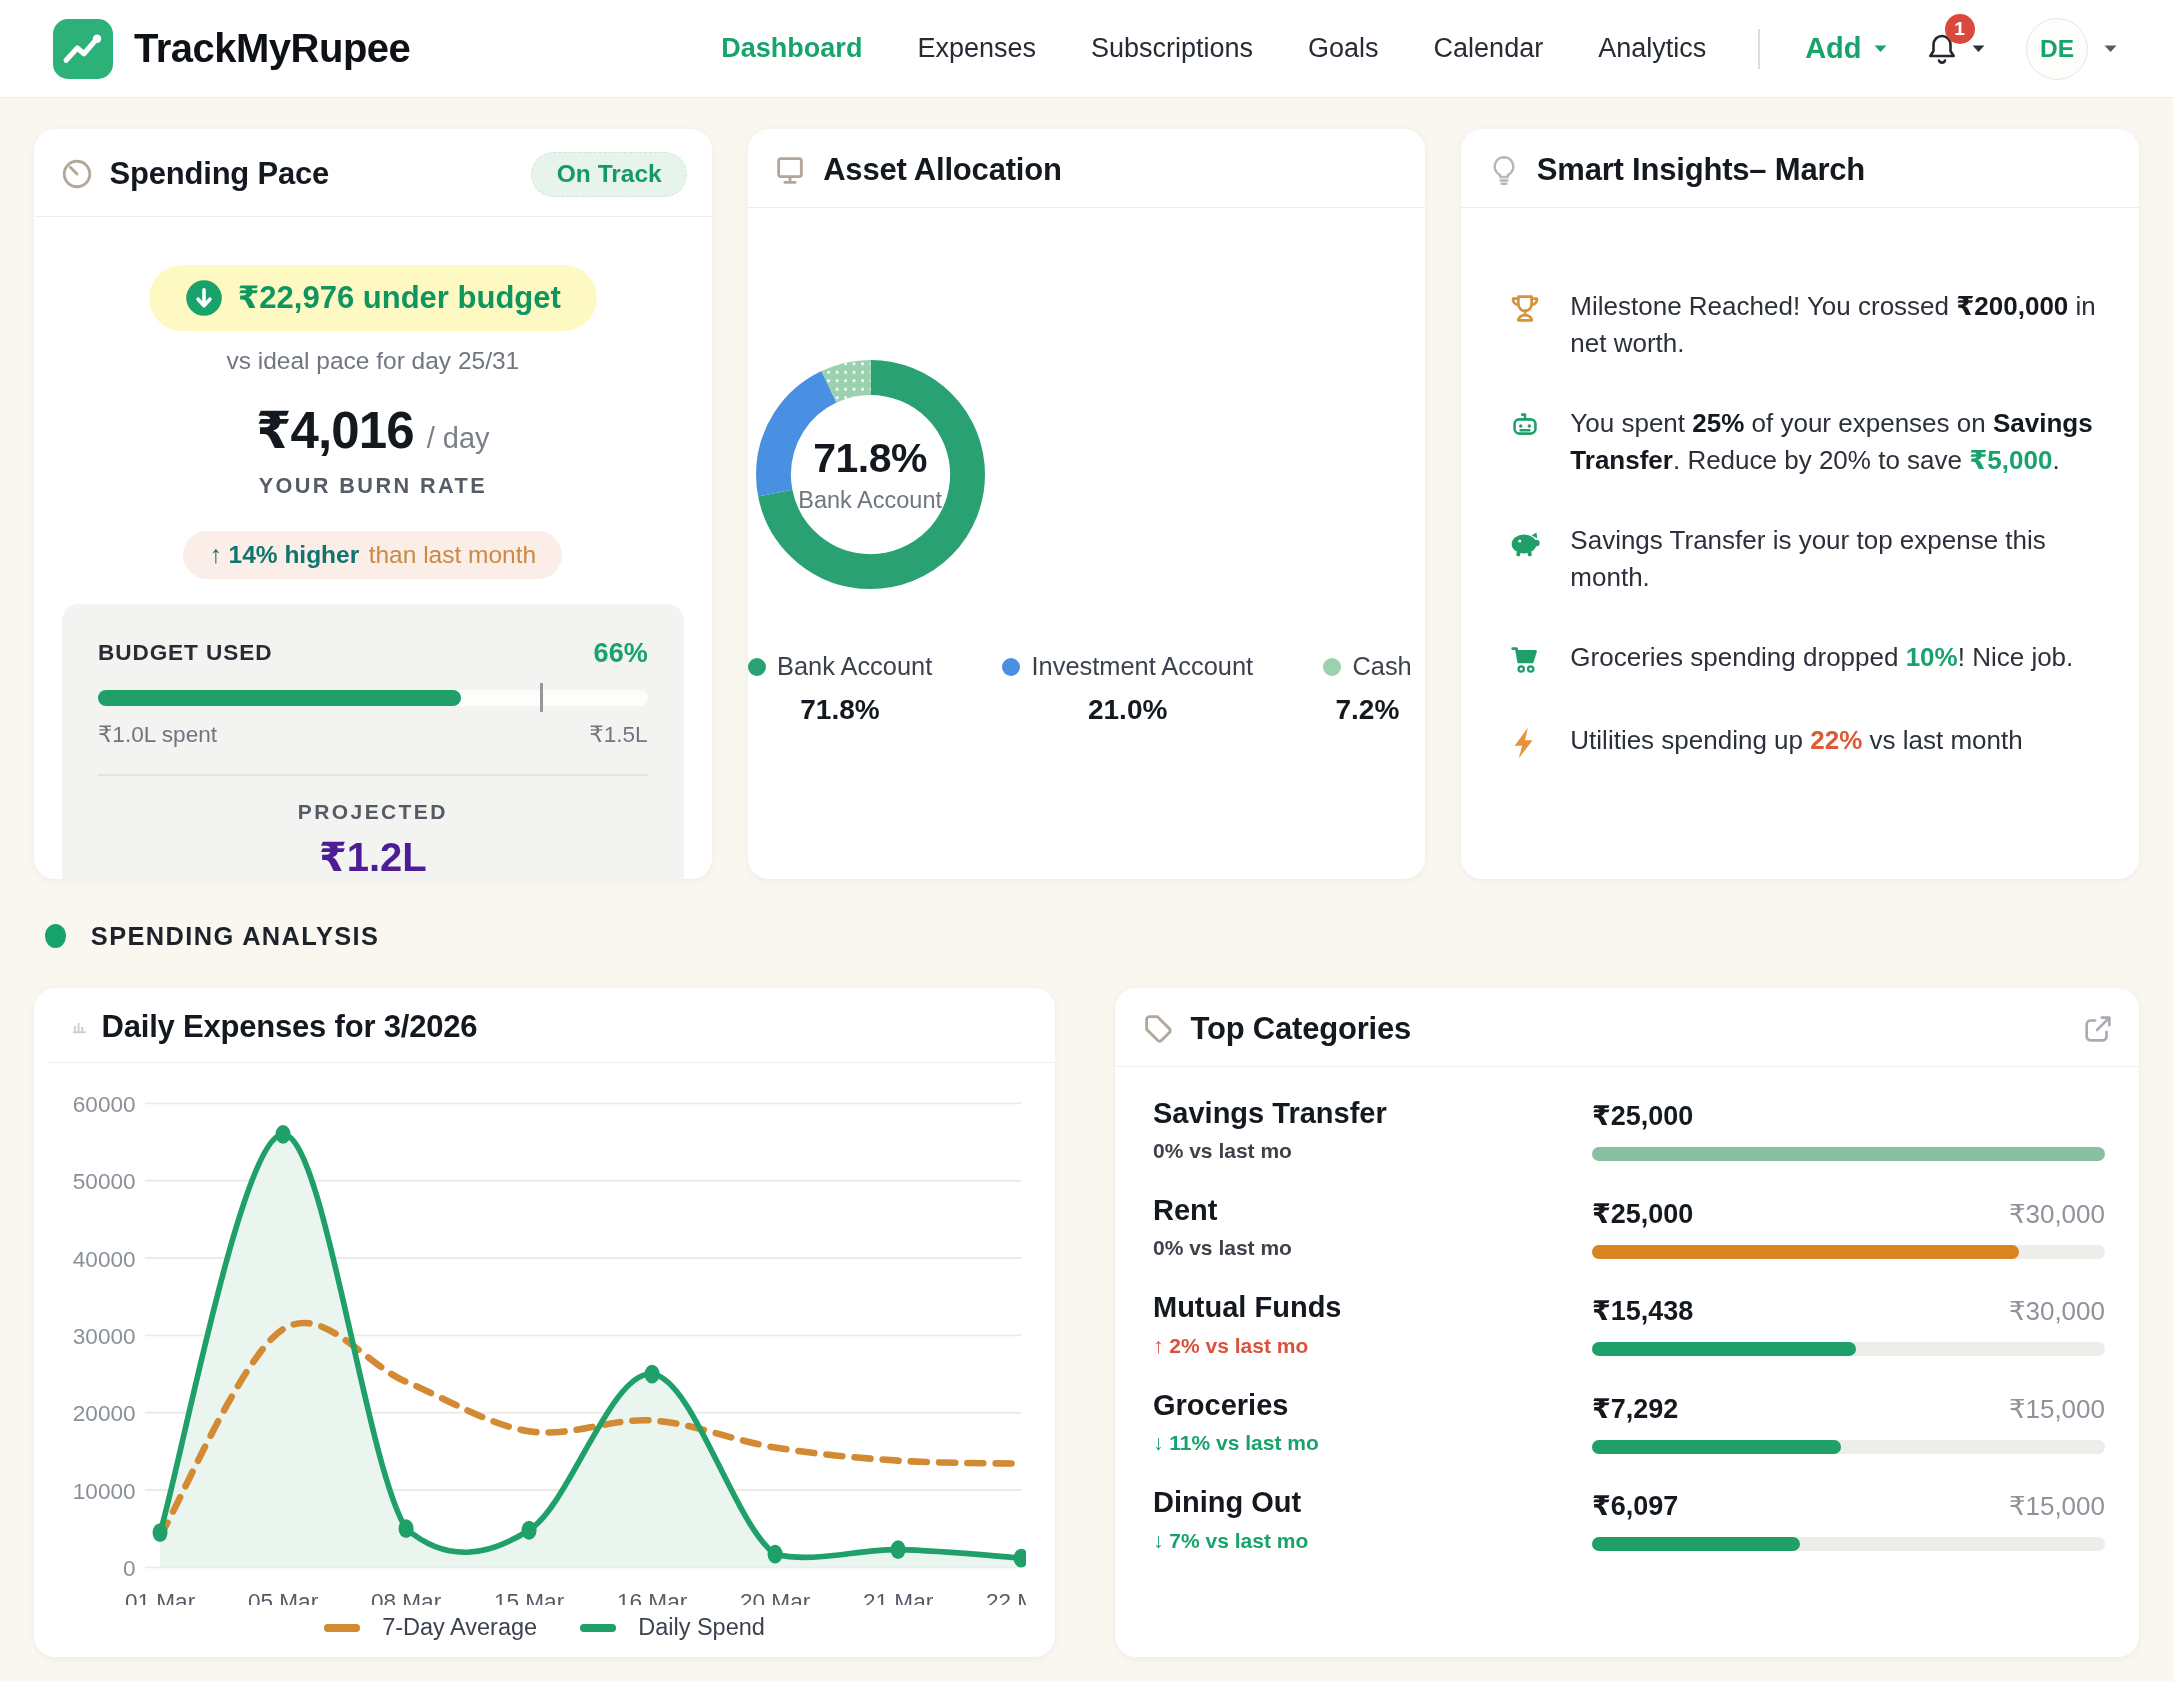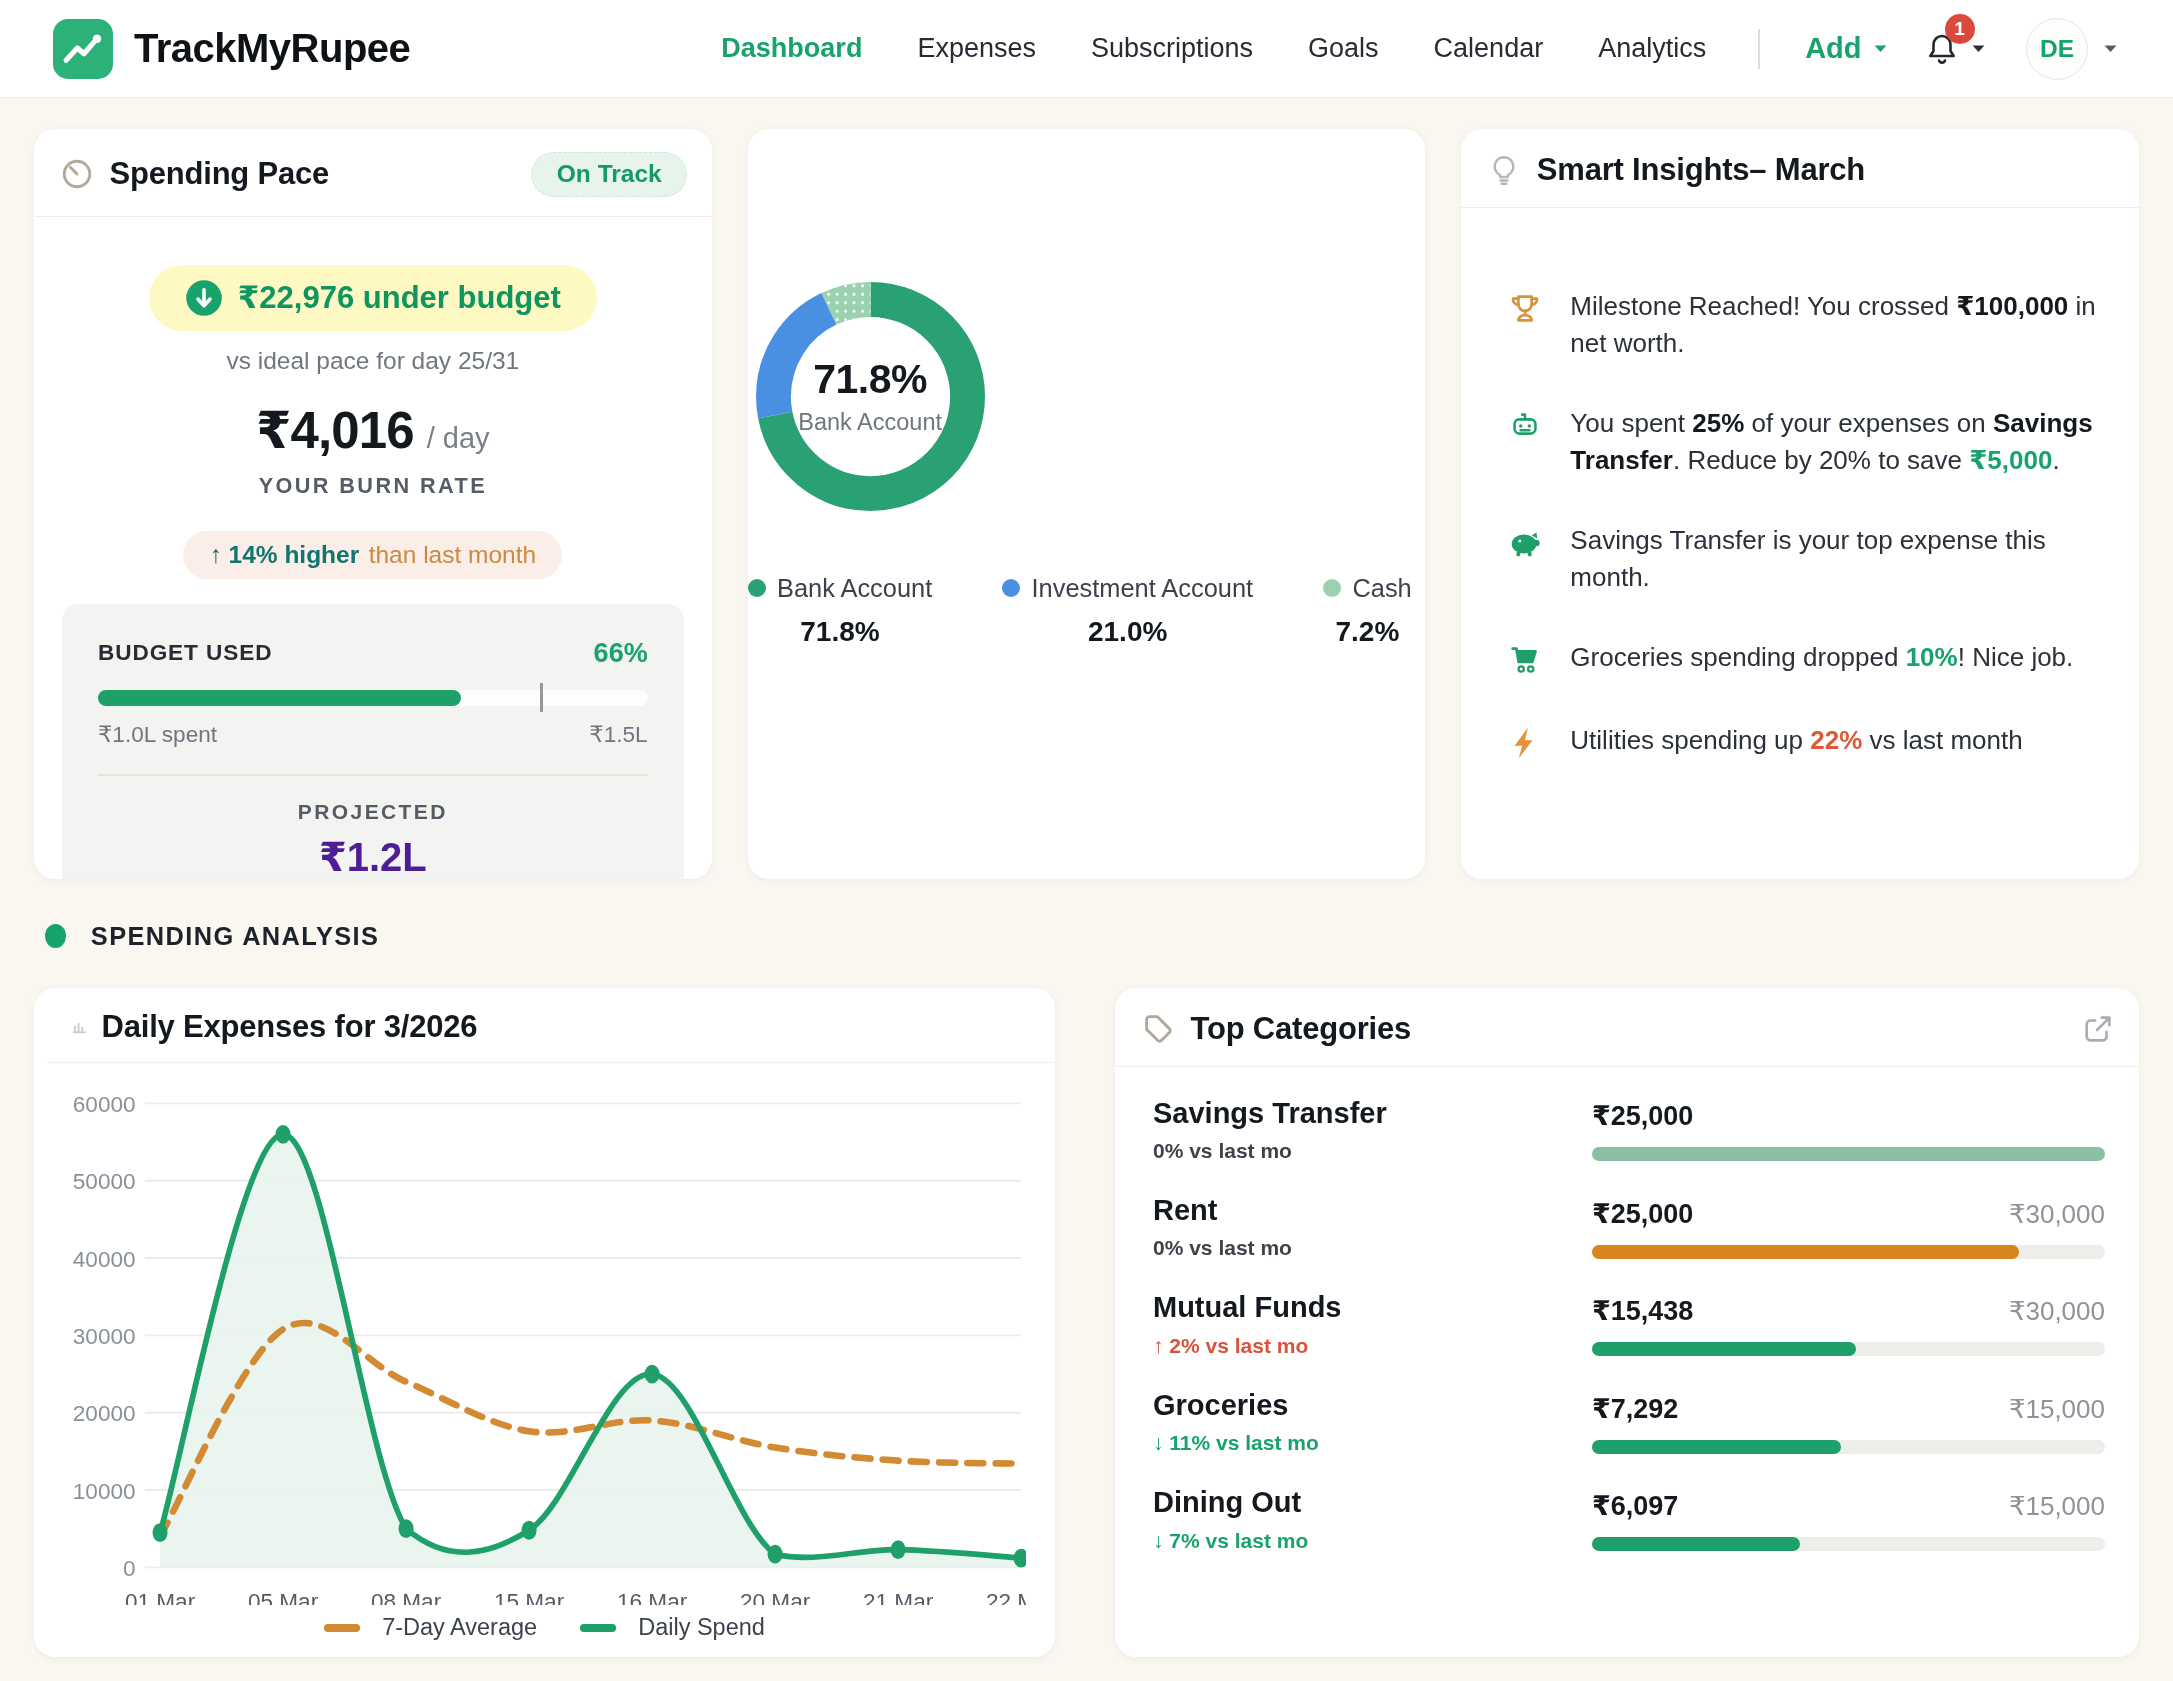--- a/index.html
+++ b/index.html
@@ -260,20 +260,29 @@
           <div class="bb-proj">
             <div class="plabel">PROJECTED</div>
             <div class="pval">₹1.2L</div>
 
           </div>
         </div>
       </div>
     </section>
 
     <section class="card">
+      <div class="card-h">
+        <span class="h-icon">
+          <svg viewBox="0 0 38 38" fill="none" stroke="#b3a79b" stroke-width="3" stroke-linecap="round">
+            <rect x="7" y="7" width="24" height="19" rx="2.5"></rect>
+            <path d="M19 26v5M13.5 32h11"></path>
+          </svg>
+        </span>
+        <span class="card-title">Asset Allocation</span>
+      </div>
       <div class="aa-body">
         <div class="donut-wrap">
           <svg id="donut-svg" viewBox="0 0 260 260" width="245" height="245">
               <defs>
                 <pattern id="cashdots" width="9" height="9" patternUnits="userSpaceOnUse">
                   <rect width="9" height="9" fill="#9ad1ae"></rect>
                   <circle cx="4.5" cy="4.5" r="1.6" fill="#ffffff"></circle>
                 </pattern>
               </defs>
               <circle cx="130" cy="130" r="103" fill="none" stroke="#2aa172" stroke-width="37" stroke-dasharray="464.6666862071591 182.50140043233824" stroke-dashoffset="0" transform="rotate(-90 130 130)"></circle>
@@ -324,21 +333,21 @@
       <div class="si-body" id="si-body">
           <div class="si-item">
             <span class="si-icon">
               <svg viewBox="0 0 40 40" fill="none" stroke="#d9923a" stroke-width="2.8" stroke-linecap="round" stroke-linejoin="round">
                 <path d="M13 7h14v8a7 7 0 0 1-14 0z"></path>
                 <path d="M13 9H7.5a5.5 5.5 0 0 0 5.6 6.5M27 9h5.5a5.5 5.5 0 0 1-5.6 6.5"></path>
                 <path d="M20 22v4"></path>
                 <path d="M13 32c0-3.2 3.1-5.6 7-5.6s7 2.4 7 5.6z"></path>
               </svg>
             </span>
-            <div class="si-text"><span>Milestone Reached! You crossed </span><span class="b">₹100,000</span><span> in net worth.</span></div>
+            <div class="si-text"><span>Milestone Reached! You crossed </span><span class="b">₹200,000</span><span> in net worth.</span></div>
           </div>
           <div class="si-item">
             <span class="si-icon">
               <svg viewBox="0 0 40 40" fill="none" stroke="#1fa068" stroke-width="2.7" stroke-linecap="round">
                 <rect x="9" y="13" width="22" height="15" rx="5"></rect>
                 <path d="M20 13V8M20 8h-3"></path>
                 <circle cx="15.5" cy="20" r="1.8" fill="#1fa068" stroke="none"></circle>
                 <circle cx="24.5" cy="20" r="1.8" fill="#1fa068" stroke="none"></circle>
                 <path d="M15.5 24.5h9"></path>
               </svg>

